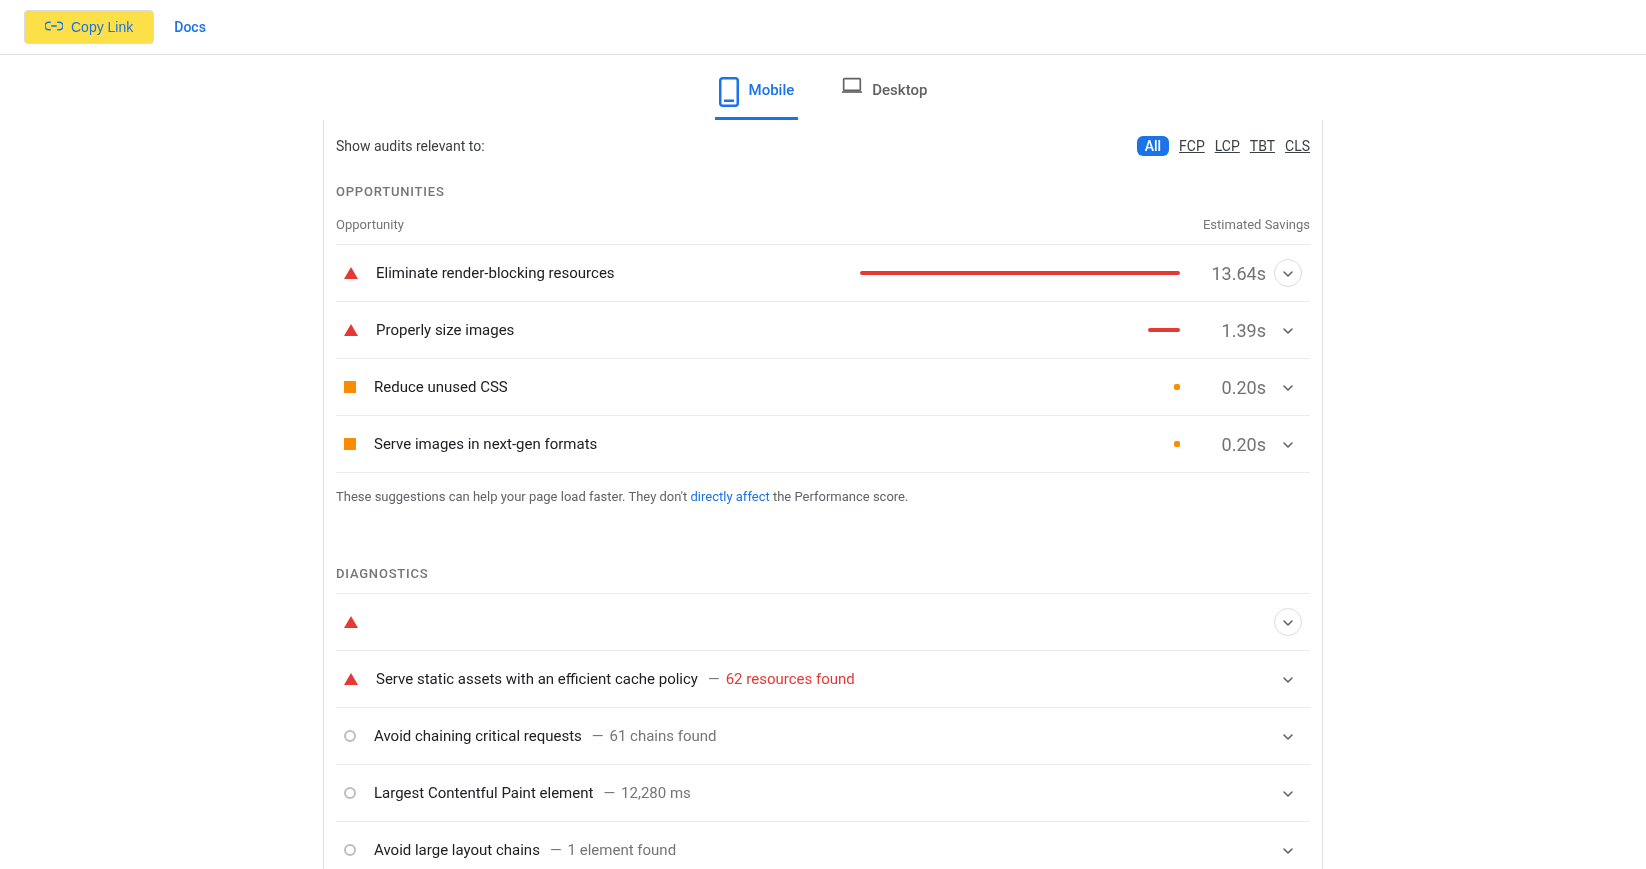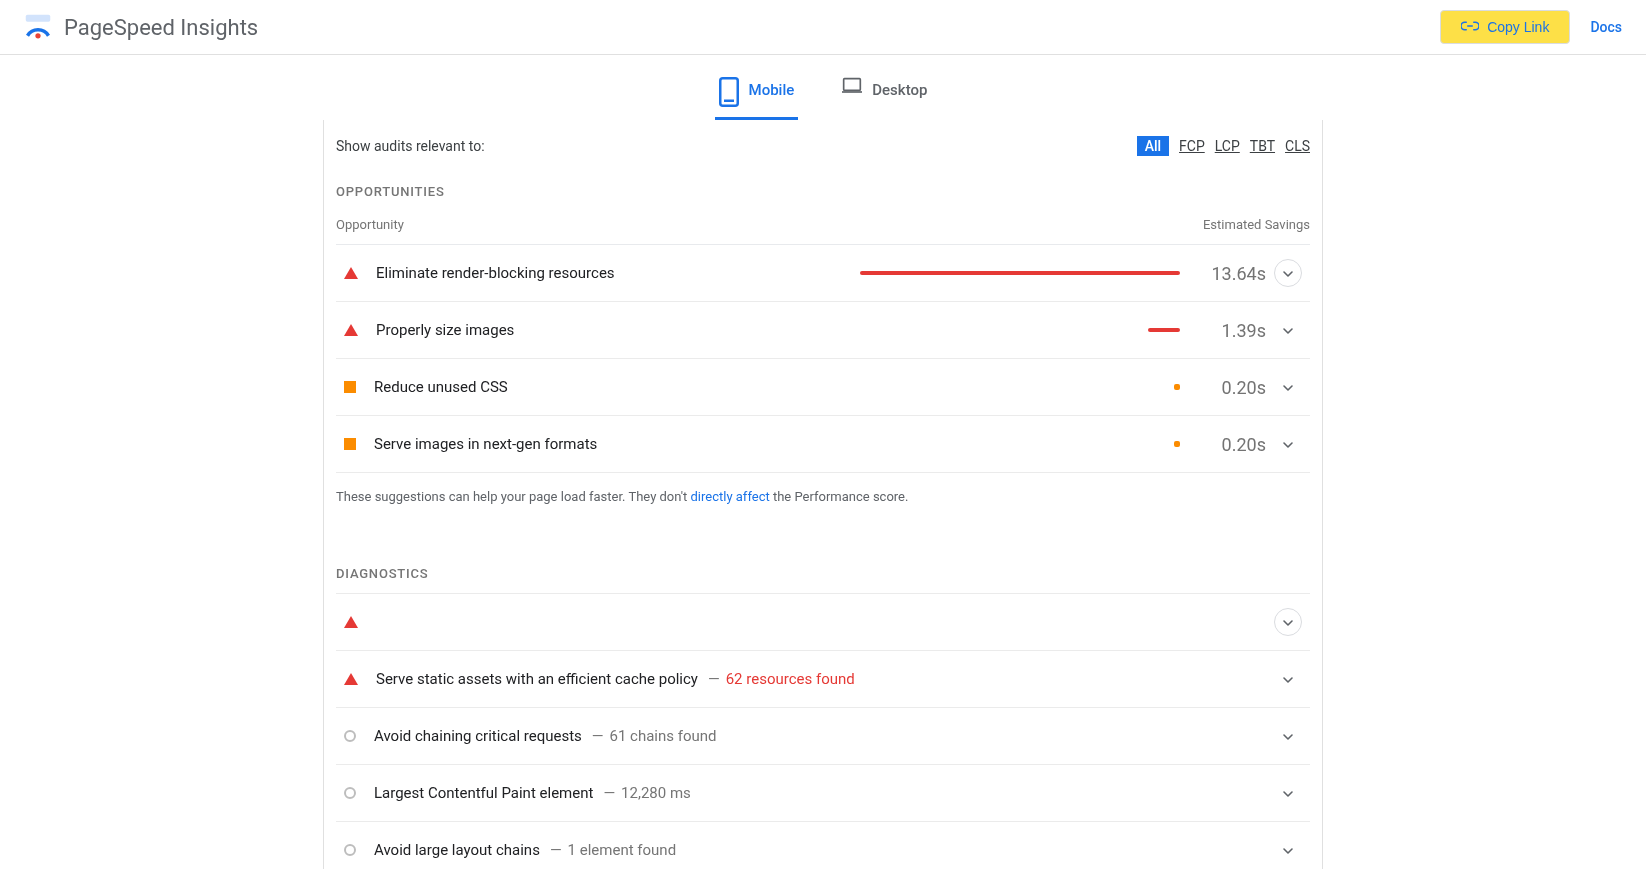--- a/index.html
+++ b/index.html
@@ -56,21 +56,21 @@
     }
 
     .filters {
       display: flex; justify-content: space-between; align-items: center;
       gap: 14px; padding: 18px 0 18px 0;
       font-size: 14px; color: #3c4043;
     }
     .filter-chip { cursor: pointer; text-decoration: underline; color: #3c4043; }
     .filter-chip.active {
       background: #1a73e8; color: #fff;
-      padding: 2px 8px; border-radius: 0;
+      padding: 2px 8px; border-radius: 6px;
       text-decoration: none; font-weight: 500;
     }
 
     .section-title {
       font-size: 13px; letter-spacing: 0.8px;
       color: #757575; font-weight: 500;
       padding: 12px 0;
     }
     .list-header {
       display: flex; justify-content: space-between;
@@ -122,30 +122,20 @@
     .diag-note.red { color: #e53935; }
     .diag-note.gray { color: #757575; }
     .diag-spacer { flex: 1; }
 
     .diagnostics { margin-top: 50px; }
   </style>
 </head>
 <body>
 
 <div class="header">
-  <div class="header-left">
-    <div class="logo">
-      <svg viewBox="0 0 32 32">
-        <rect x="2" y="2" width="28" height="8" rx="2" fill="#d2e3fc"></rect>
-        <path d="M4 26 A14 14 0 0 1 28 26" fill="none" stroke="#1a73e8" stroke-width="4"></path>
-        <circle cx="16" cy="26" r="3" fill="#ea4335"></circle>
-      </svg>
-    </div>
-    <div class="app-title">PageSpeed Insights</div>
-  </div>
   <div class="header-right">
     <button class="copy-link-btn">
       <span>
         <svg width="18" height="12" viewBox="0 0 24 12" fill="none">
           <path d="M9 6H15M7 1H5a5 5 0 0 0 0 10h2M17 1h2a5 5 0 0 1 0 10h-2" stroke="#1a73e8" stroke-width="2" stroke-linecap="round"></path>
         </svg>
       </span>
       <span>Copy Link</span>
     </button>
     <a class="docs-link">Docs</a>

